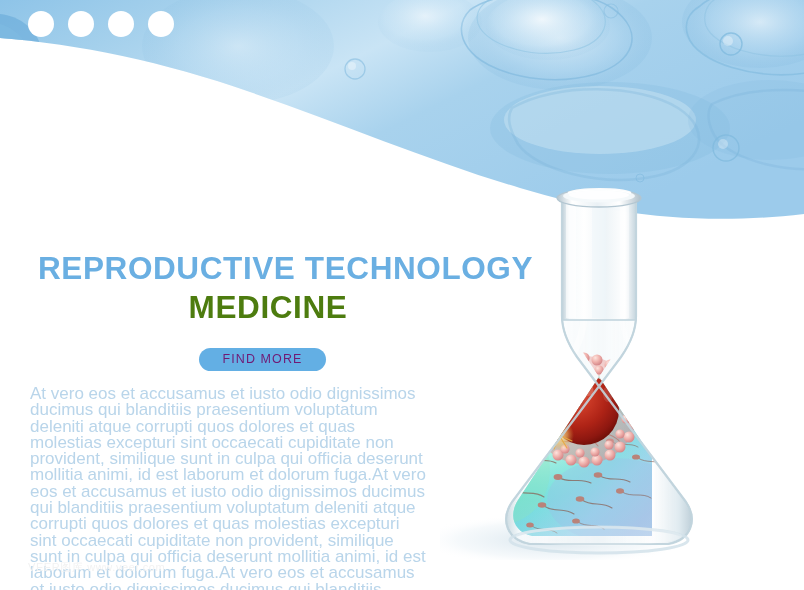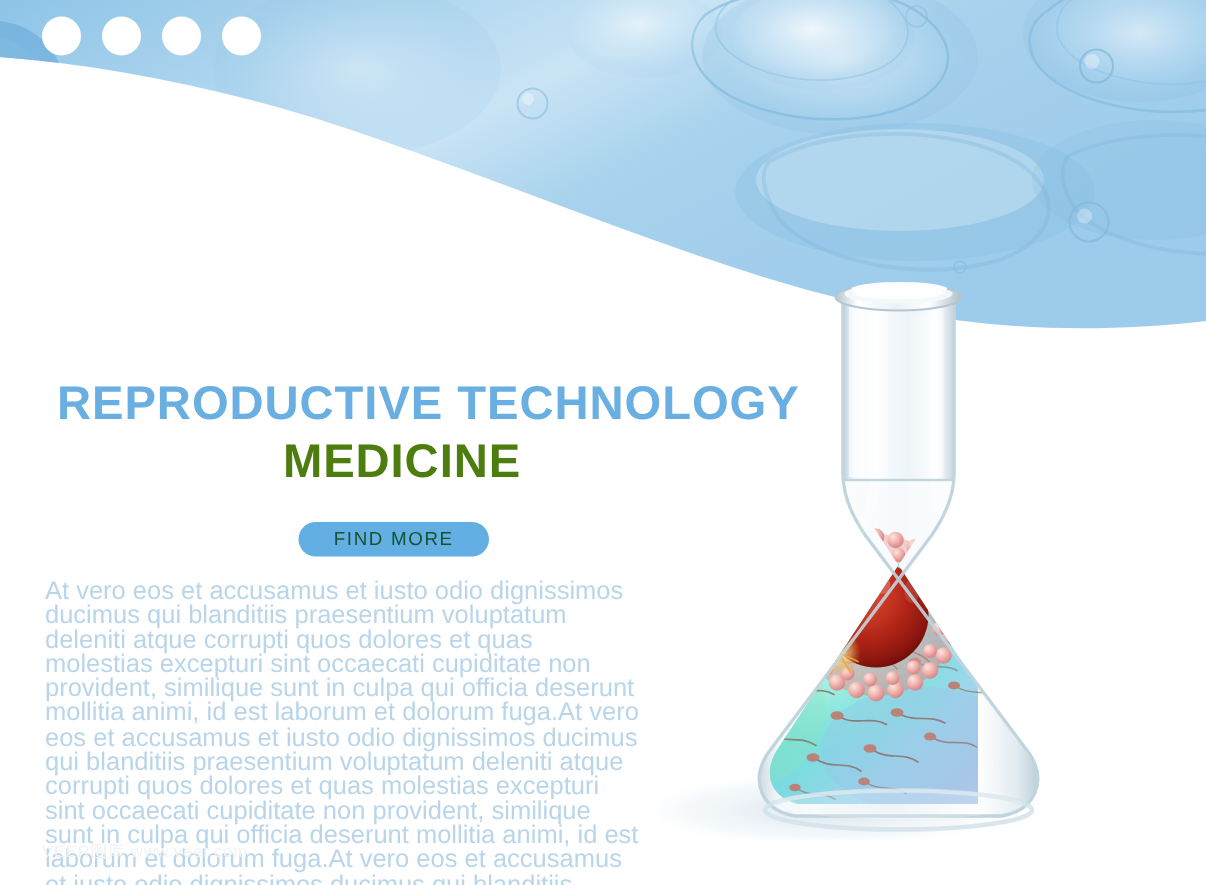--- a/index.html
+++ b/index.html
@@ -21,21 +21,21 @@
     color:#6aafe2; line-height:1.08; white-space:nowrap;
   }
   .title-line2 {
     font-size:31.5px; font-weight:bold; letter-spacing:0.6px;
     color:#4d7c0f; line-height:1.18; margin-top:4px;
   }
   .find-more {
     position:absolute; left:199px; top:348px;
     width:127px; height:23px;
     background:#63afe4; border:none; border-radius:12px;
-    color:#14532d; font-size:12.5px; letter-spacing:1.1px;
+    color:#701a75; font-size:12.5px; letter-spacing:1.1px;
     font-family:"Liberation Sans", sans-serif;
     cursor:pointer; line-height:23px; text-align:center;
     padding:0;
   }
   .body-copy {
     position:absolute; left:30px; top:386px; width:398px;
     font-size:17px; line-height:16.3px;
     color:#b9d5ea;
     text-align:left;
   }

